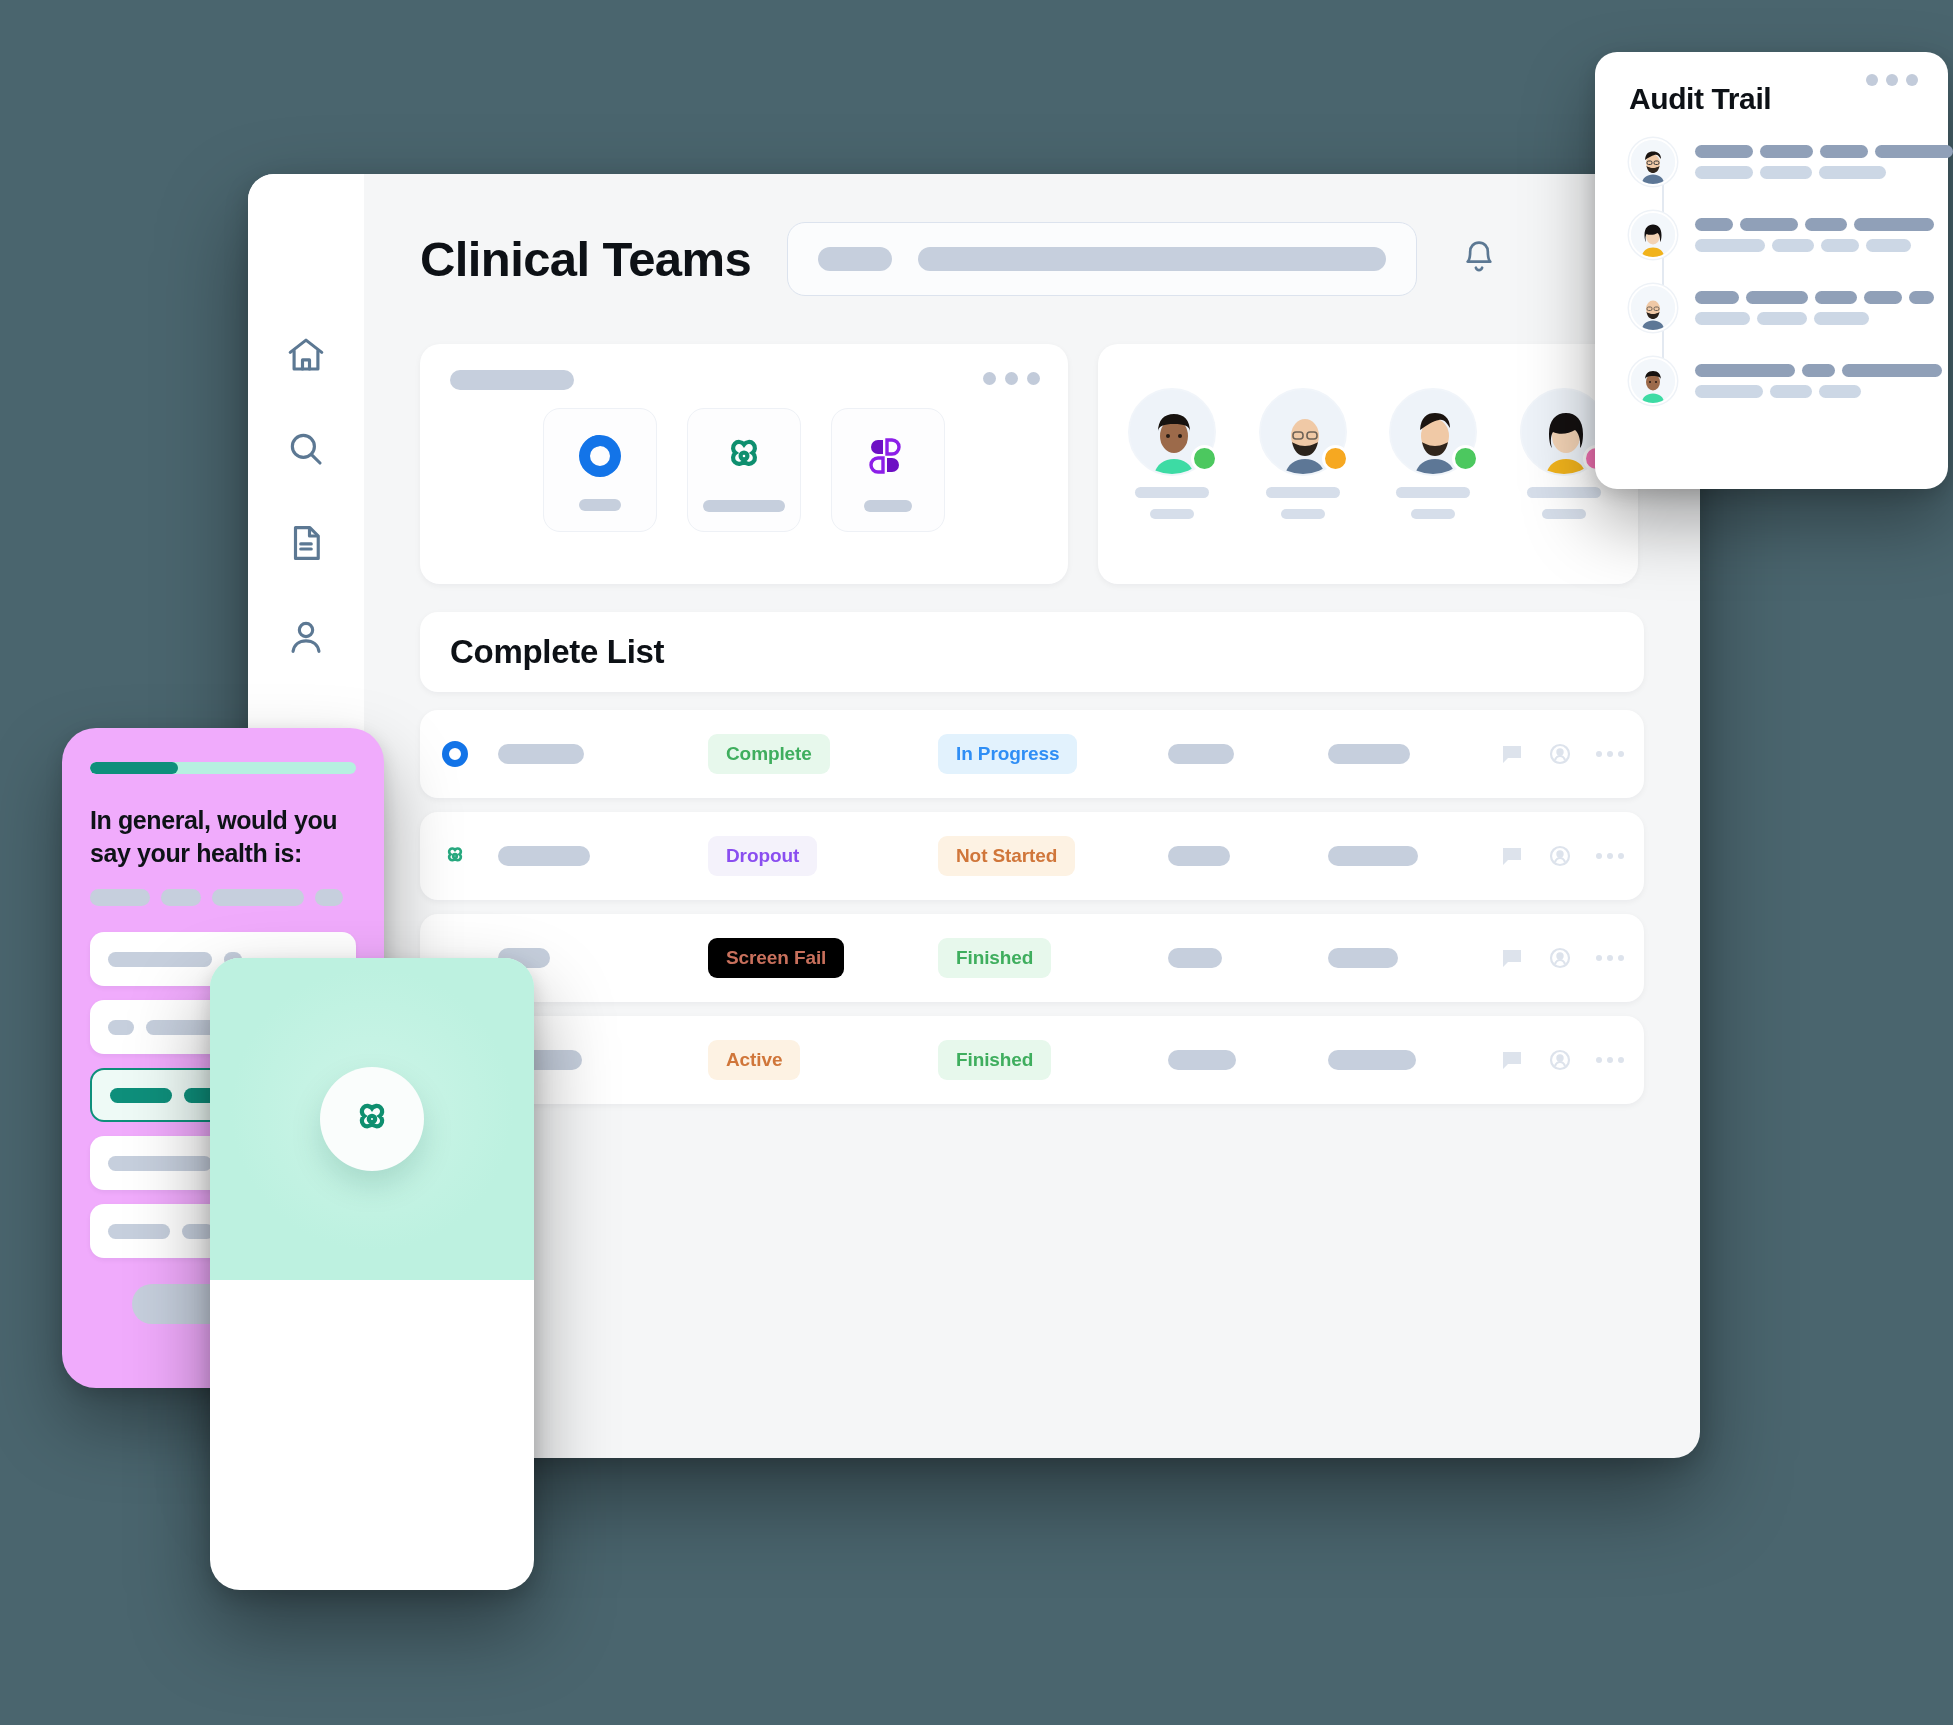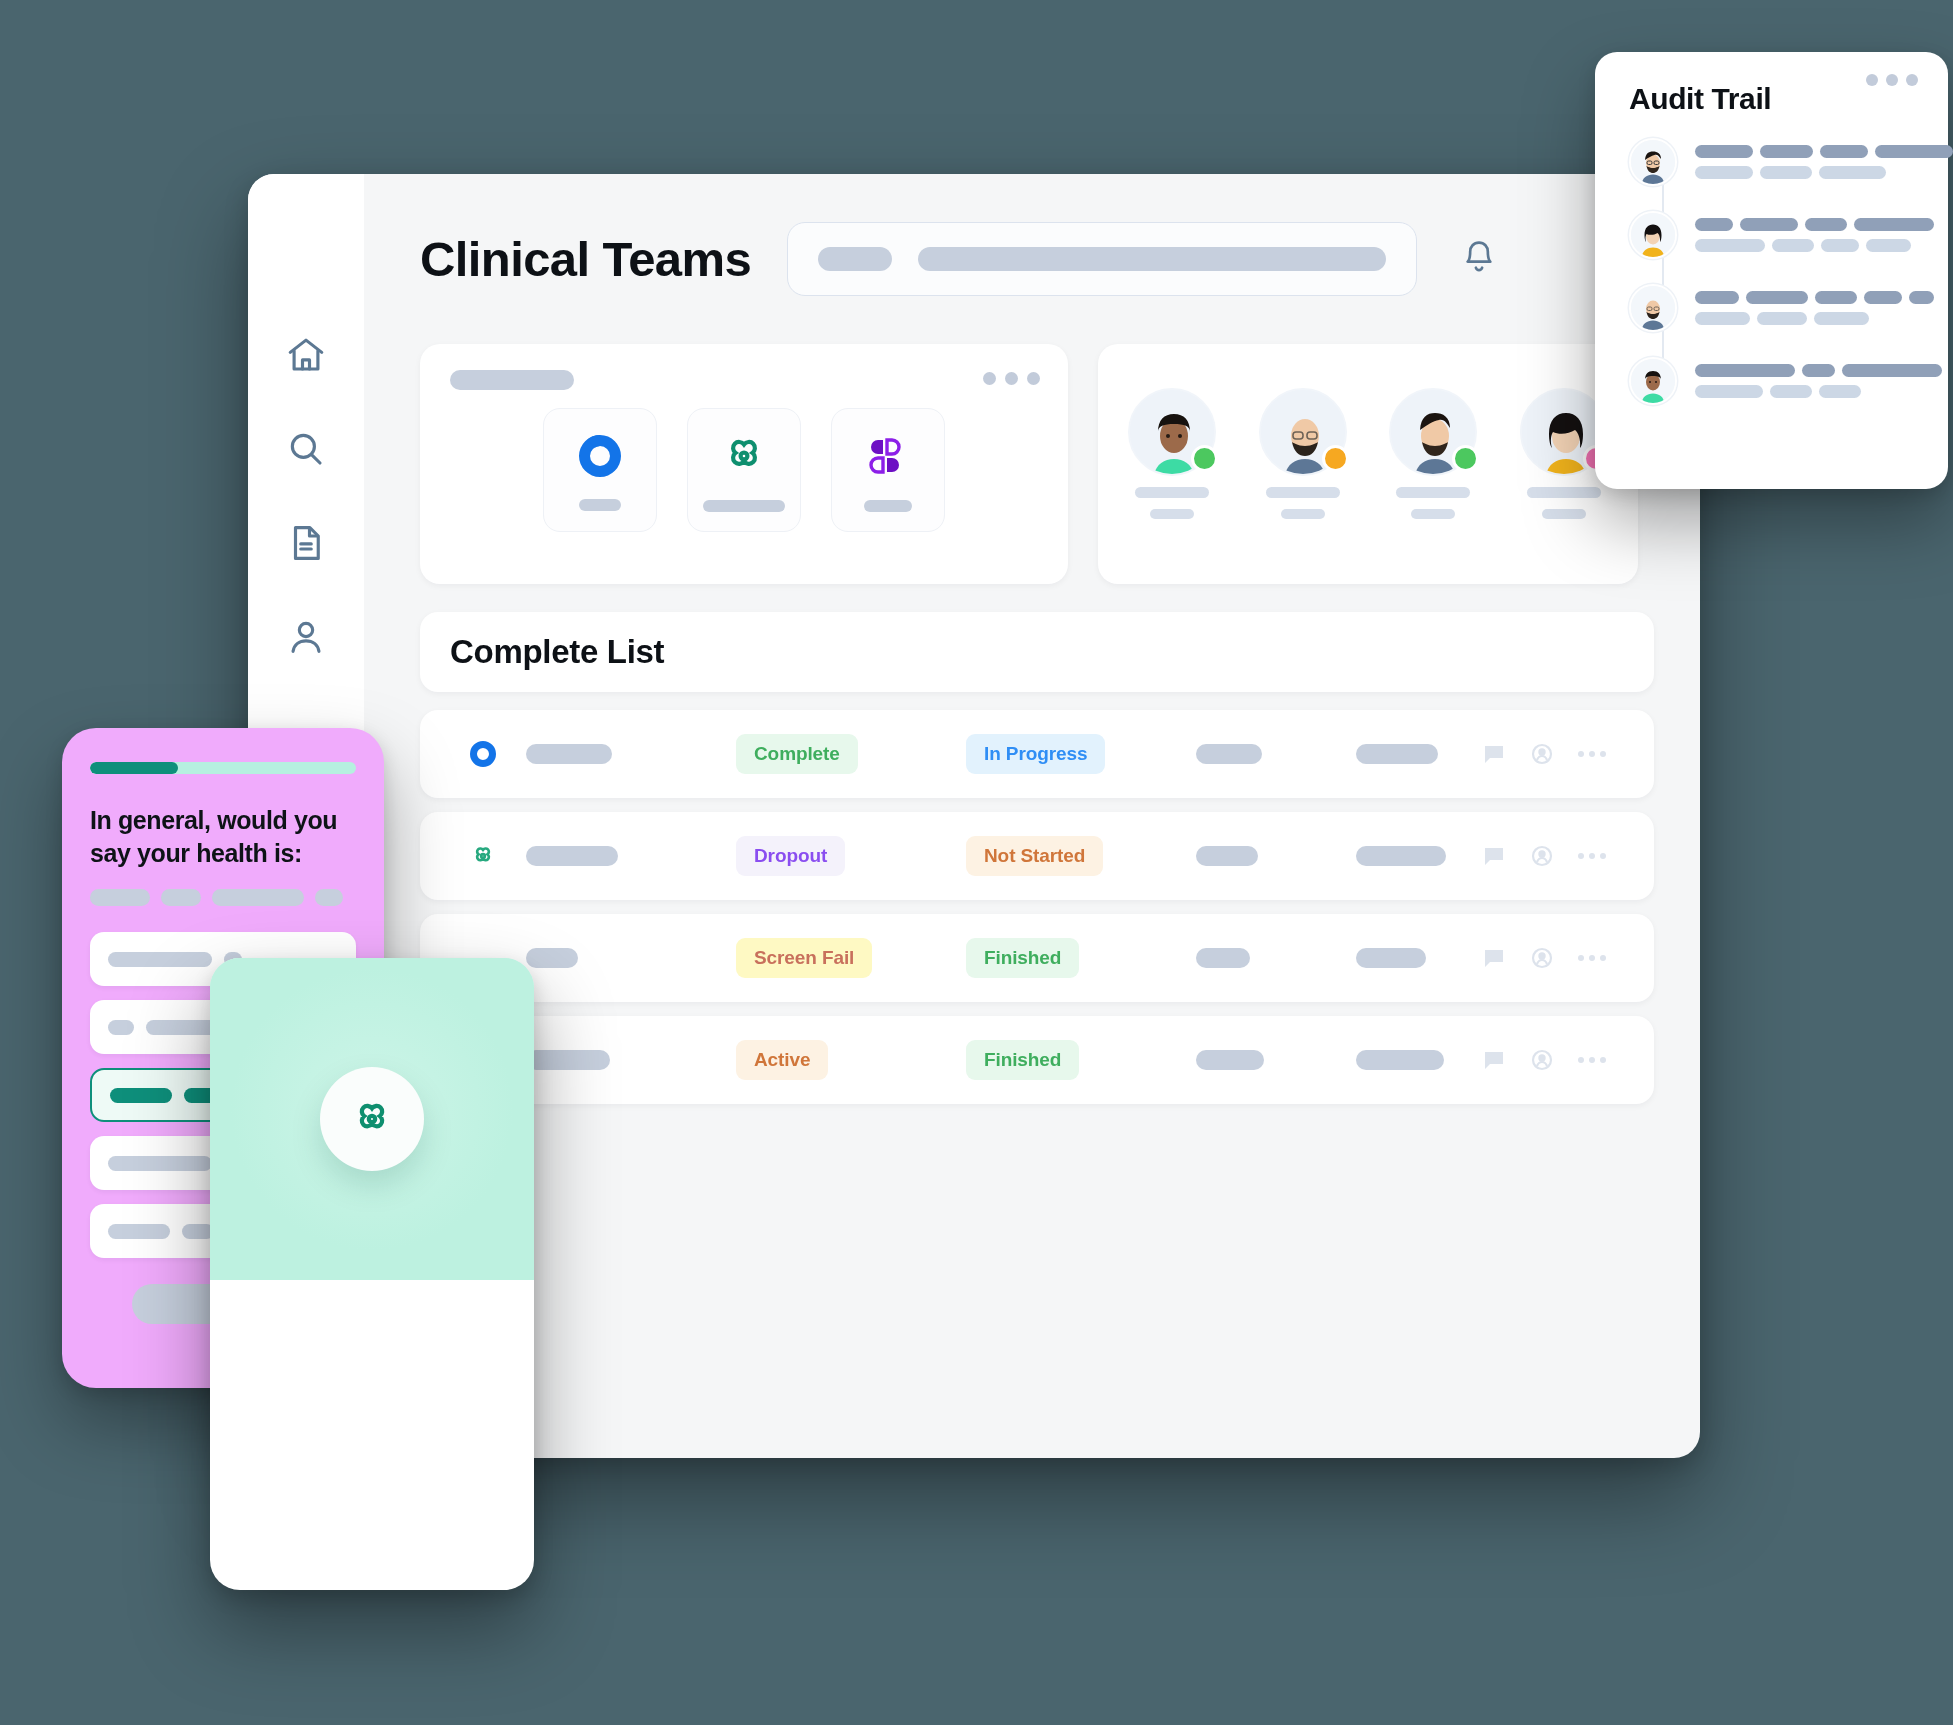--- a/index.html
+++ b/index.html
@@ -81,21 +81,21 @@
   .list-header {
     background:#fff; border-radius: 18px; height: 80px; margin-top: 28px;
     display: flex; align-items: center; padding: 0 30px;
     box-shadow: 0 2px 6px rgba(16,28,48,.05);
   }
   .list-title { font-size: 33px; font-weight: 700; color: #0d1116; letter-spacing: -.3px; }
 
   .rows { margin-top: 18px; display: flex; flex-direction: column; gap: 14px; }
   .prow {
     background:#fff; border-radius: 18px; height: 88px;
-    display: flex; align-items: center; padding: 0 48px;
+    display: flex; align-items: center; padding: 0 20px;
     box-shadow: 0 2px 6px rgba(16,28,48,.05);
   }
   .c-icon { width: 58px; flex: 0 0 58px; }
   .c-icon svg { display:block; }
   .c-name { flex: 0 0 210px; }
   .c-badge1 { flex: 0 0 230px; display:flex; }
   .c-badge2 { flex: 0 0 230px; display:flex; }
   .c-f1 { flex: 0 0 160px; }
   .c-f2 { flex: 1; }
   .c-acts { flex: 0 0 160px; display: flex; align-items: center; gap: 24px; justify-content:flex-end; }
@@ -428,21 +428,21 @@
               </span>
           </div>
         </div>
 
         <div class="prow">
           <div class="c-icon"></div>
           <div class="c-name">
               <span class="sk" style="width:52px;height:20px"></span>
             </div>
           <div class="c-badge1">
-              <span class="badge" style="color:#c8705c;background:#fef9c3">Screen Fail</span>
+              <span class="badge" style="color:#c8705c;background:#000000">Screen Fail</span>
             </div>
           <div class="c-badge2">
               <span class="badge" style="color:#3fae5e;background:#e7f8ec">Finished</span>
             </div>
           <div class="c-f1">
               <span class="sk" style="width:54px;height:20px"></span>
             </div>
           <div class="c-f2">
               <span class="sk" style="width:70px;height:20px"></span>
             </div>

